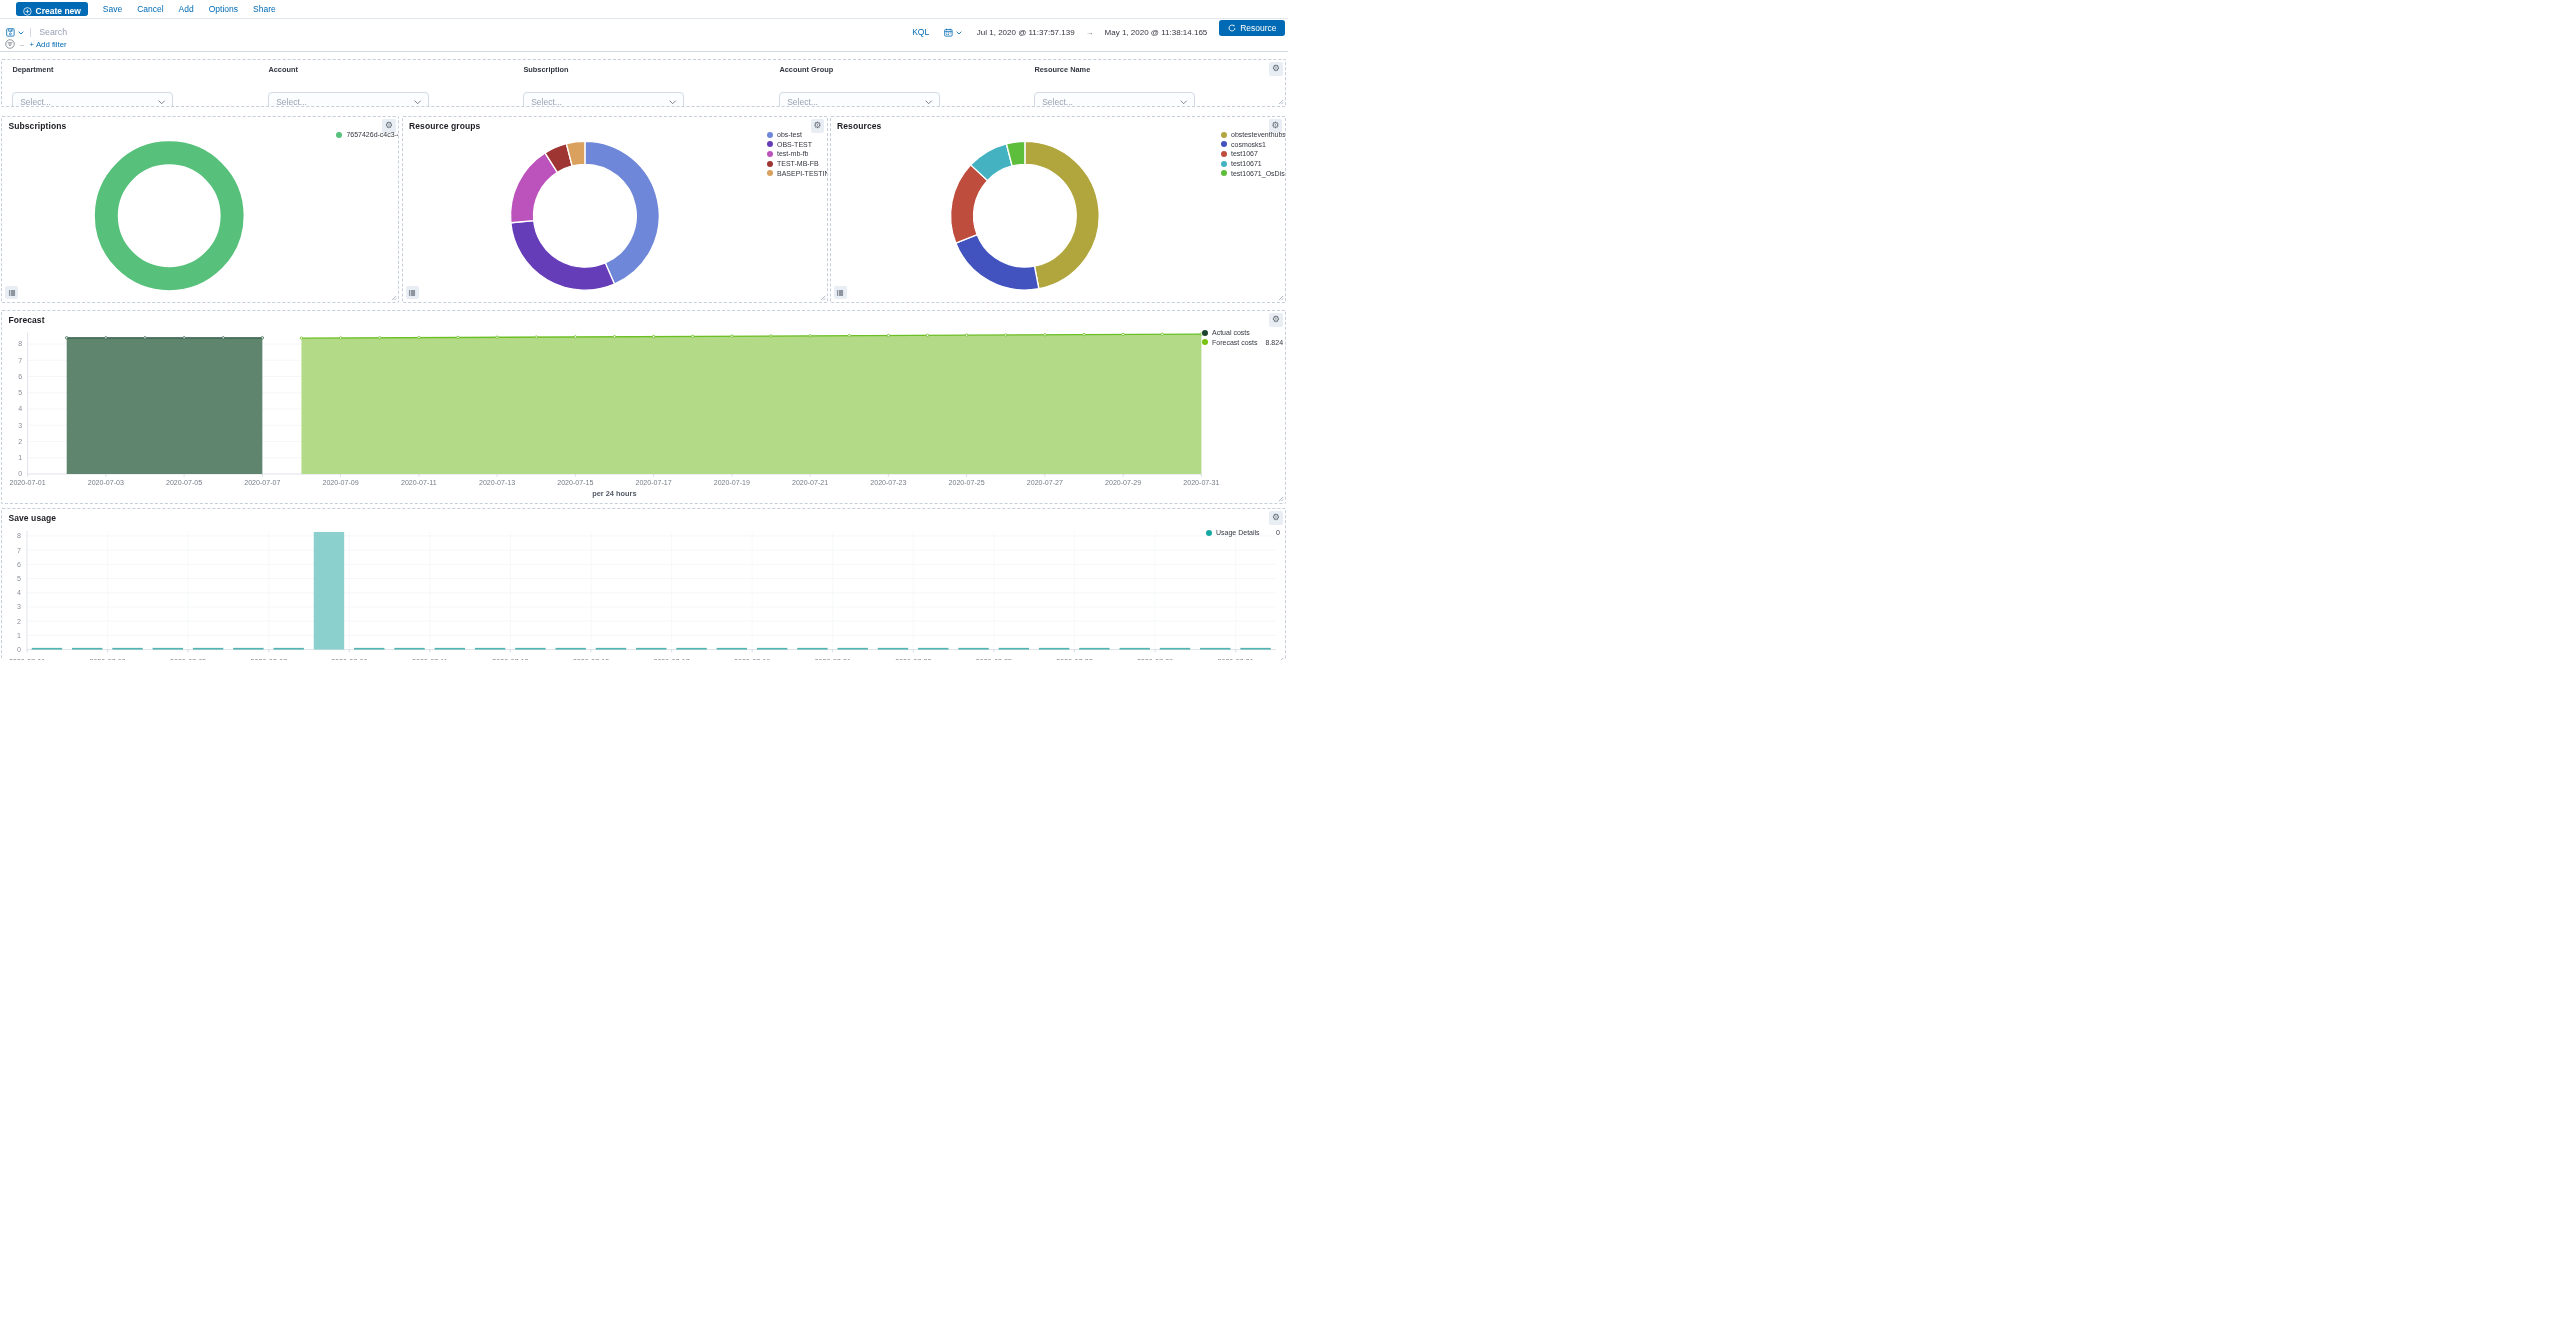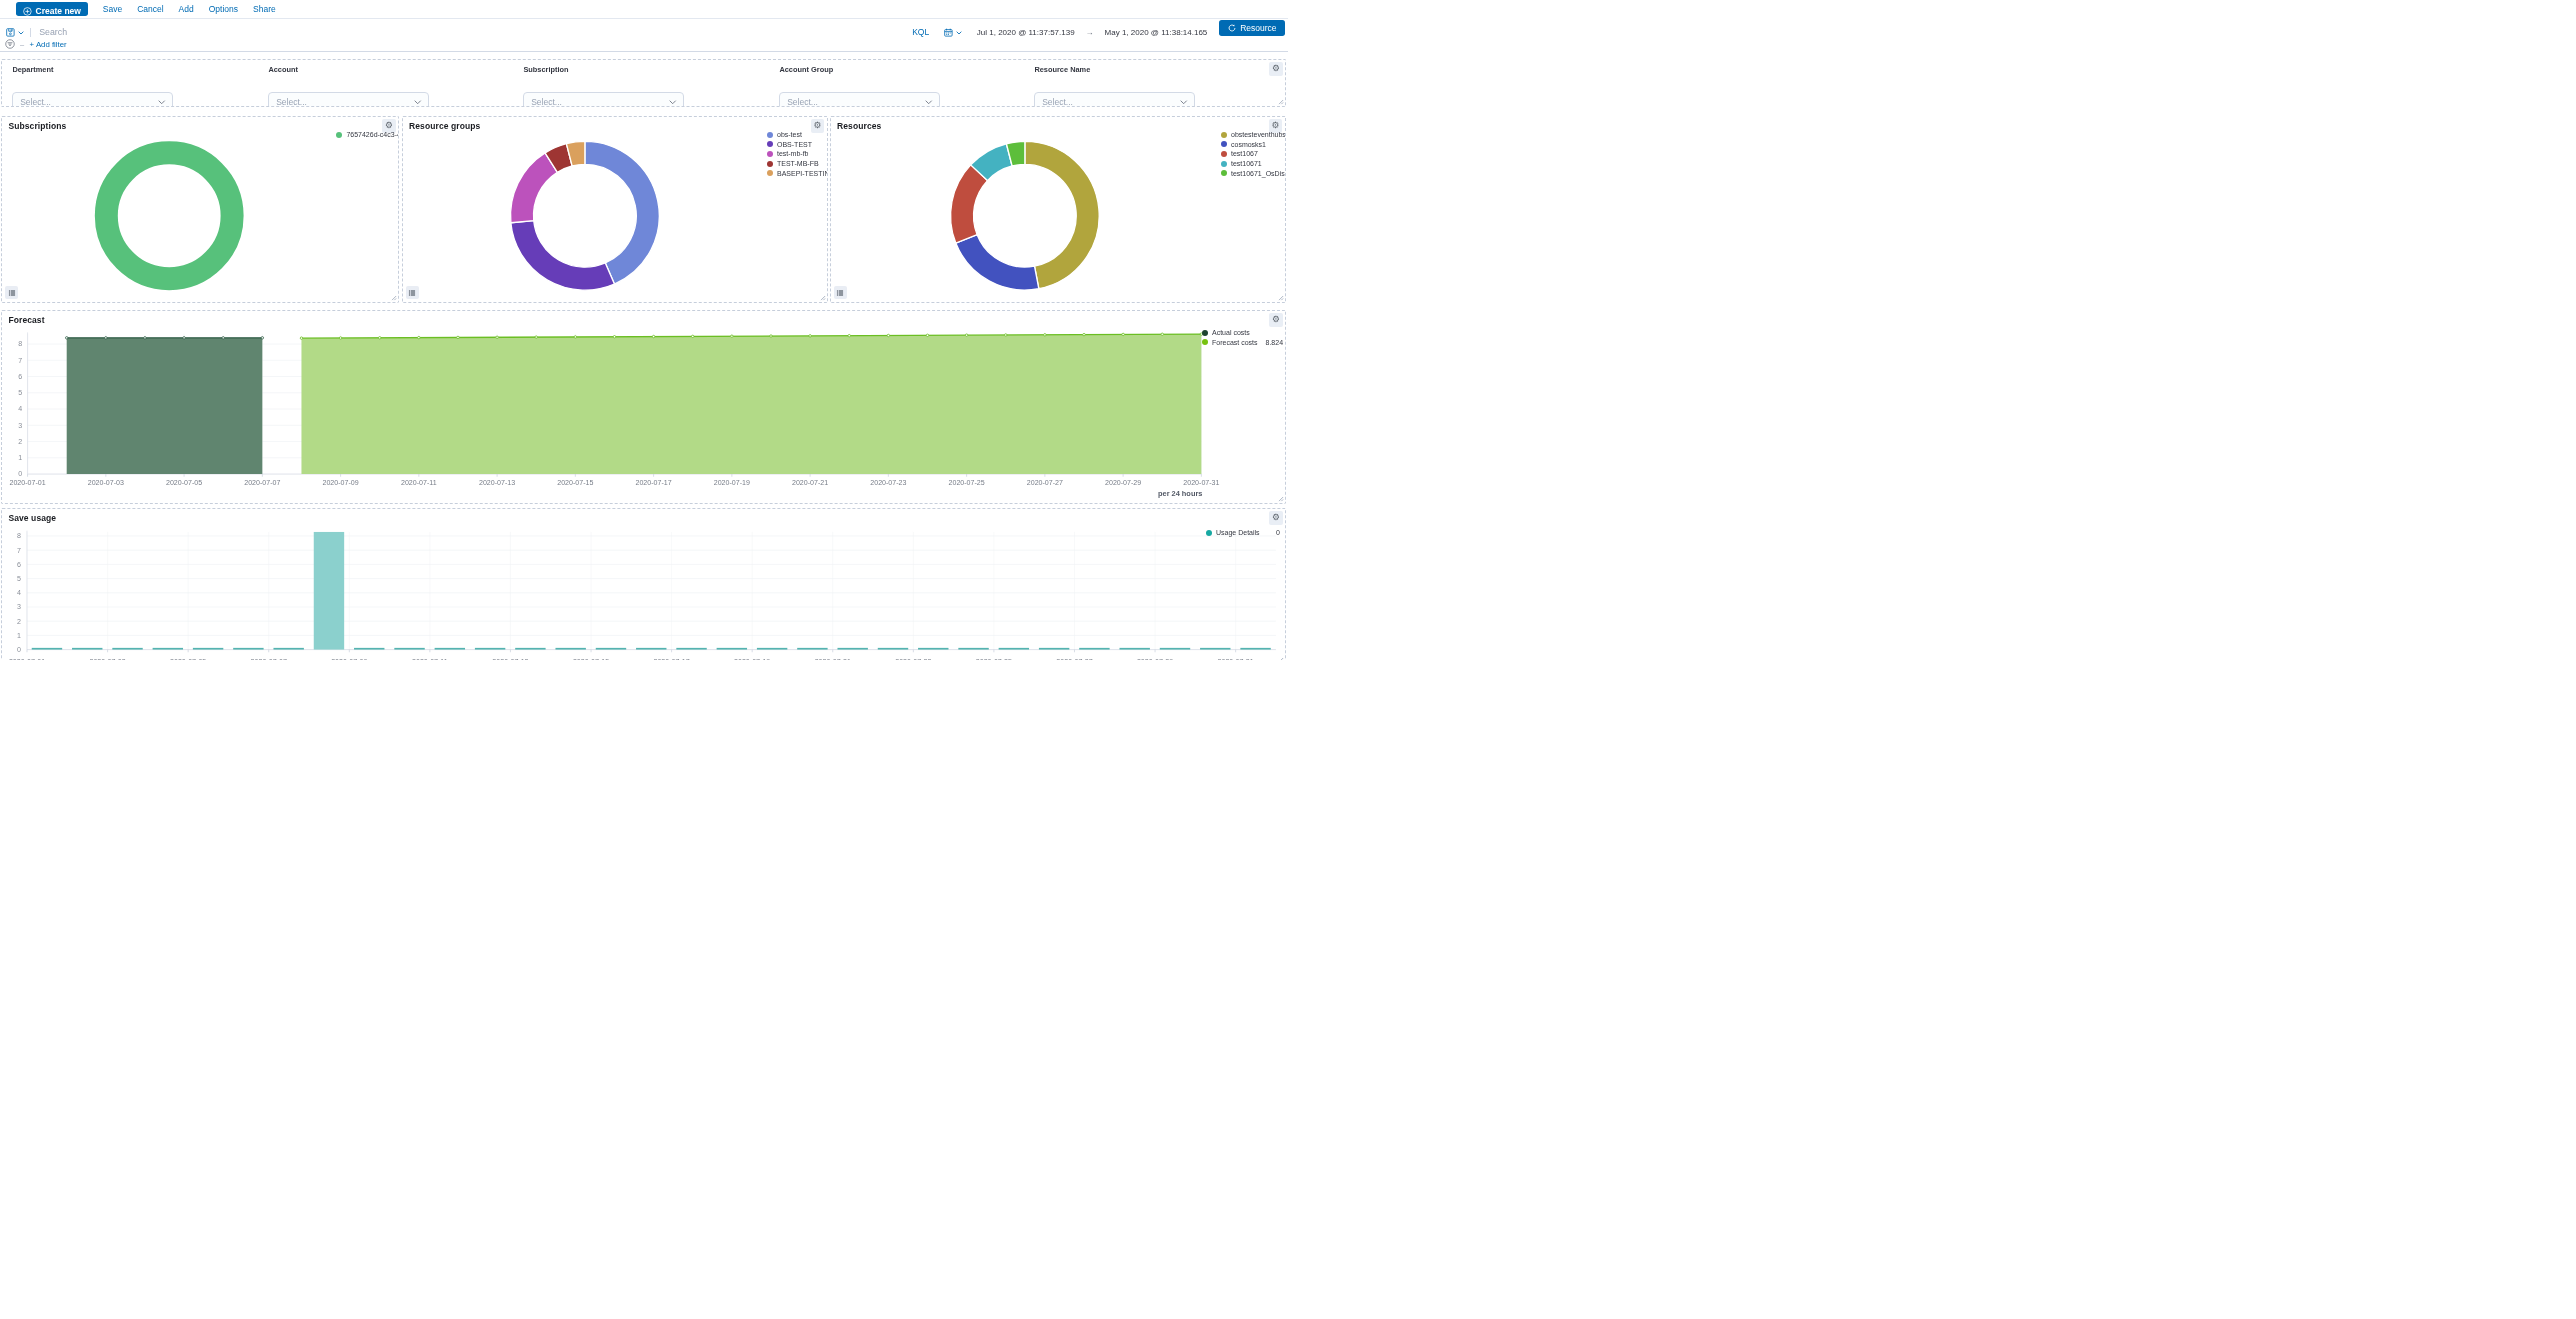--- a/index.html
+++ b/index.html
@@ -61,21 +61,21 @@
     height:18px;border:0.7px solid #d3dae6;border-radius:4px;background:#fbfdfe;display:flex;align-items:center;
     padding:0 6.8px;color:#98a2b3;font-size:8.5px;cursor:pointer;justify-content:space-between;
   }
   
   .legend{position:absolute;display:flex;flex-direction:column}
   .legend-item{display:flex;align-items:center;margin-bottom:2.7px;cursor:pointer}
   .legend-item .dot{width:6px;height:6px;border-radius:50%;margin-right:4px;flex:0 0 auto}
   .legend-item .lbl{font-size:7px;color:#343741;white-space:nowrap}
   .legend-item .val{font-size:7px;color:#343741;margin-left:auto;padding-left:8px}
   
-  .axis-title{position:absolute;text-align:right;font-size:7.4px;font-weight:600;color:#535966}
+  .axis-title{position:absolute;text-align:center;font-size:7.4px;font-weight:600;color:#535966}
   svg{display:block}
 </style>
 </head>
 <body>
 
 <header class="topbar">
   <button class="btn-primary">
     <svg width="8.8" height="8.8" viewBox="0 0 13 13">
       <circle cx="6.5" cy="6.5" r="5.6" fill="none" stroke="#fff" stroke-width="1.1"></circle>
       <path d="M6.5 3.6v5.8M3.6 6.5h5.8" stroke="#fff" stroke-width="1.1"></path>

